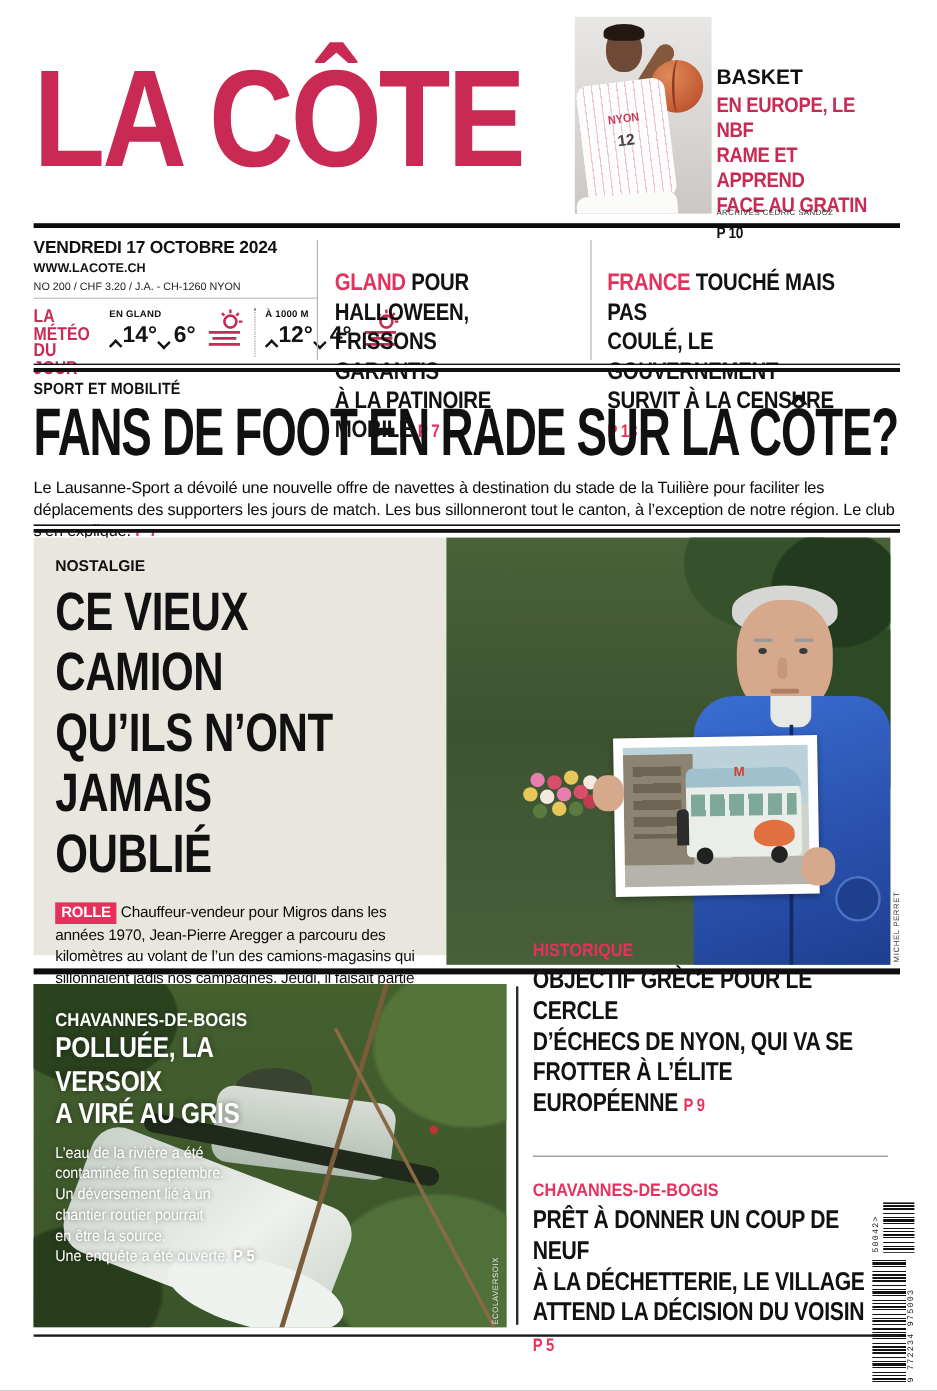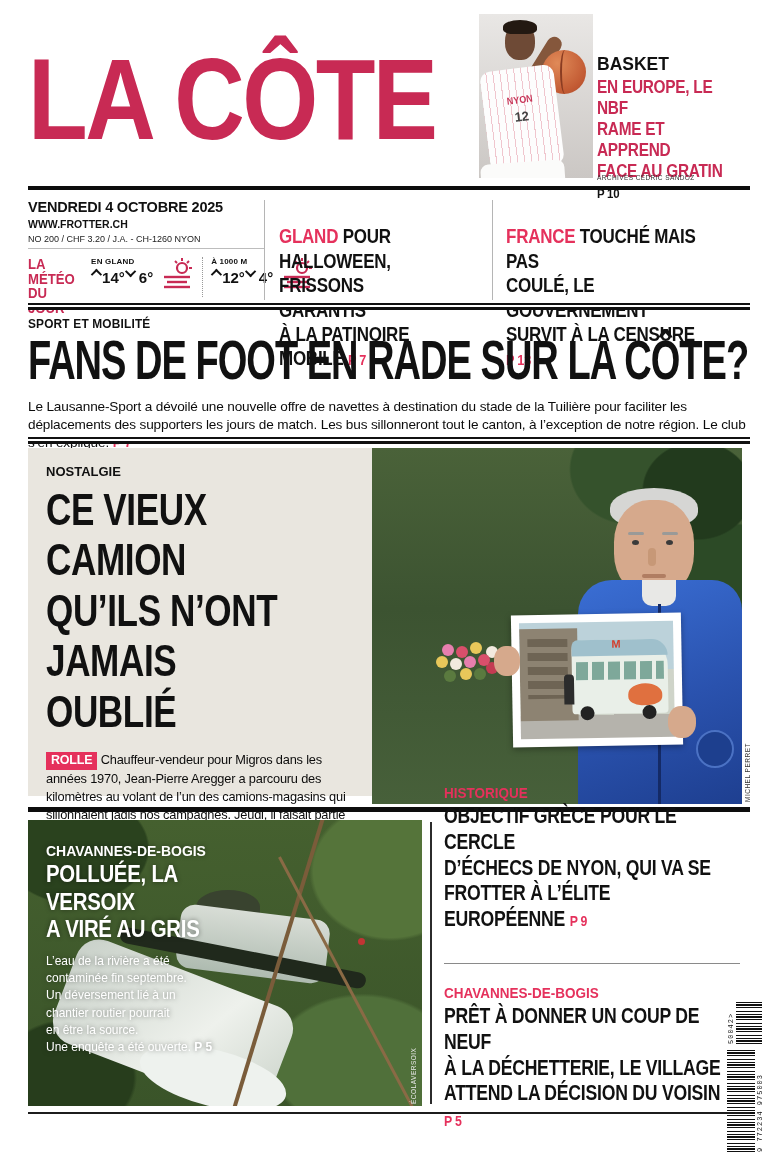--- a/index.html
+++ b/index.html
@@ -24,21 +24,21 @@
   
   .date1{font-size:14.5px;font-weight:700;letter-spacing:-.2px;}
   .date2{font-size:10.5px;font-weight:600;margin-top:3px;}
   .date3{font-size:9px;margin-top:4px;color:#222;}
   .vdiv{width:1px;background:#b5b5b5;}
   .teaser{font-size:20px;font-weight:700;line-height:1.22;letter-spacing:-.3px;transform:scaleX(.85);width:118%;}
   .teaser .pref{font-size:15px;}
   
   .met-label{font-size:15.5px;font-weight:700;line-height:.95;transform:scaleX(.85);}
   .zone-name{font-size:8px;font-weight:700;letter-spacing:.2px;}
-  .temps{display:flex;align-items:flex-start;gap:3px;font-size:15px;font-weight:700;margin-top:3px;}
+  .temps{display:flex;align-items:flex-end;gap:3px;font-size:19px;font-weight:700;margin-top:3px;}
   .chev{width:6px;height:6px;border:solid #111;border-width:2px 2px 0 0;display:inline-block;}
   .chev.up{transform:rotate(-45deg) translateY(2px);}
   .chev.dn{transform:rotate(135deg) translateY(2px);}
   
   .lead-kicker{font-size:13.5px;font-weight:700;transform:scaleX(.88);letter-spacing:.2px;}
   .lead-headline{font-size:56px;font-weight:700;letter-spacing:-1.5px;line-height:1;transform:scaleX(.68);}
   .lead-deck{font-size:13.6px;line-height:1.34;letter-spacing:-.15px;color:#0c0c0c;}
   
   .nost{background:#e9e6df;}
   .nost-kicker{font-size:13px;font-weight:700;}
@@ -85,22 +85,22 @@
     <div class="bk-kicker">BASKET</div>
     <div class="bk-lines cond preline crimson" style="margin-top:2px;"><span>EN EUROPE, LE NBF
 RAME ET APPREND
 FACE AU GRATIN</span> <span style="color:#111;font-size:13px;" class="nowrap">P 10</span></div>
   </div>
   <div class="abs" style="left:597px;top:174px;font-size:6.5px;color:#333;letter-spacing:.4px;">ARCHIVES CÉDRIC SANDOZ</div>
 
   <div class="abs rule-thick" style="left:28px;top:186px;width:722px;height:4px;"></div>
 
   <div class="abs" style="left:28px;top:199px;width:230px;">
-    <div class="date1">VENDREDI 4 OCTOBRE 2025</div>
-    <div class="date2">WWW.FROTTER.CH</div>
+    <div class="date1">VENDREDI 17 OCTOBRE 2024</div>
+    <div class="date2">WWW.LACOTE.CH</div>
     <div class="date3">NO 200 / CHF 3.20 / J.A. - CH-1260 NYON</div>
   </div>
   <div class="abs" style="left:28px;top:248px;width:236px;height:1px;background:#bdbdbd;"></div>
 
   <div class="abs" style="left:28px;top:257px;width:236px;display:flex;align-items:flex-start;gap:8px;">
     <div class="met-label cond preline crimson">LA MÉTÉO
 DU JOUR</div>
     <div style="display:flex;gap:7px;">
       <div>
         <div class="zone-name">EN GLAND</div>

